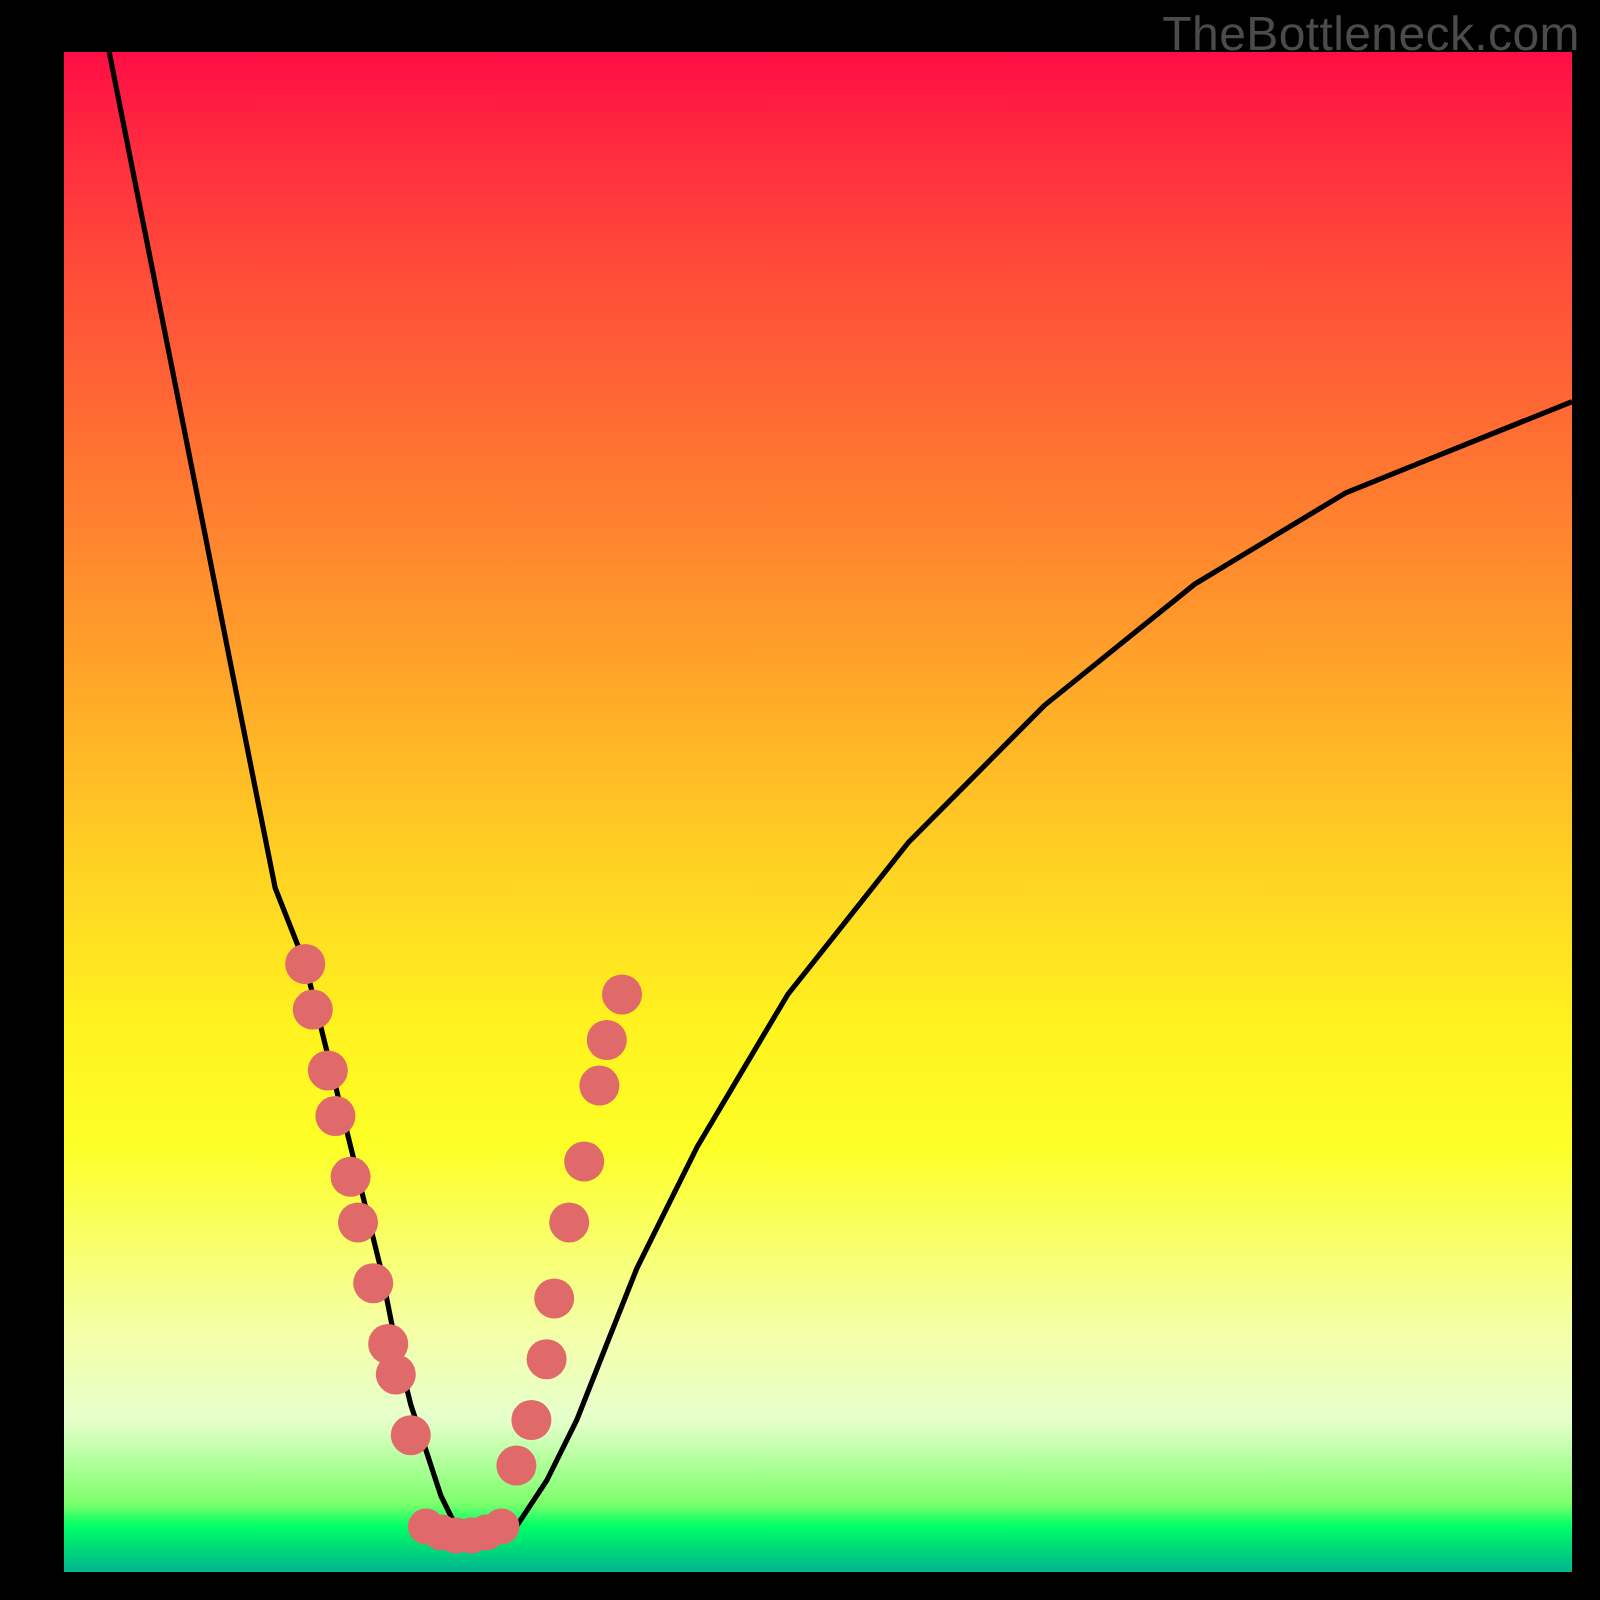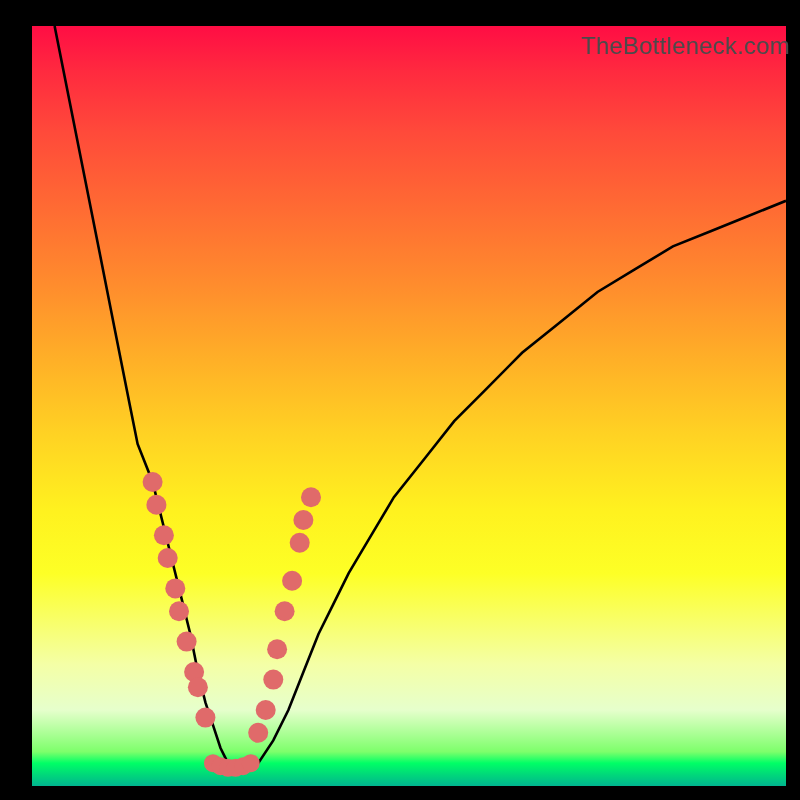--- a/index.html
+++ b/index.html
@@ -44,21 +44,20 @@
   }
   .watermark {
     position: absolute;
     top: 4px;
     right: 10px;
     color: #4b4b4b;
     font-size: 24px;
     font-weight: 500;
     letter-spacing: 0.2px;
     user-select: none;
-    margin-top: 28px;
   }
   svg.overlay {
     position: absolute;
     left: 0;
     top: 0;
     width: 754px;
     height: 760px;
   }
 </style>
 </head>

